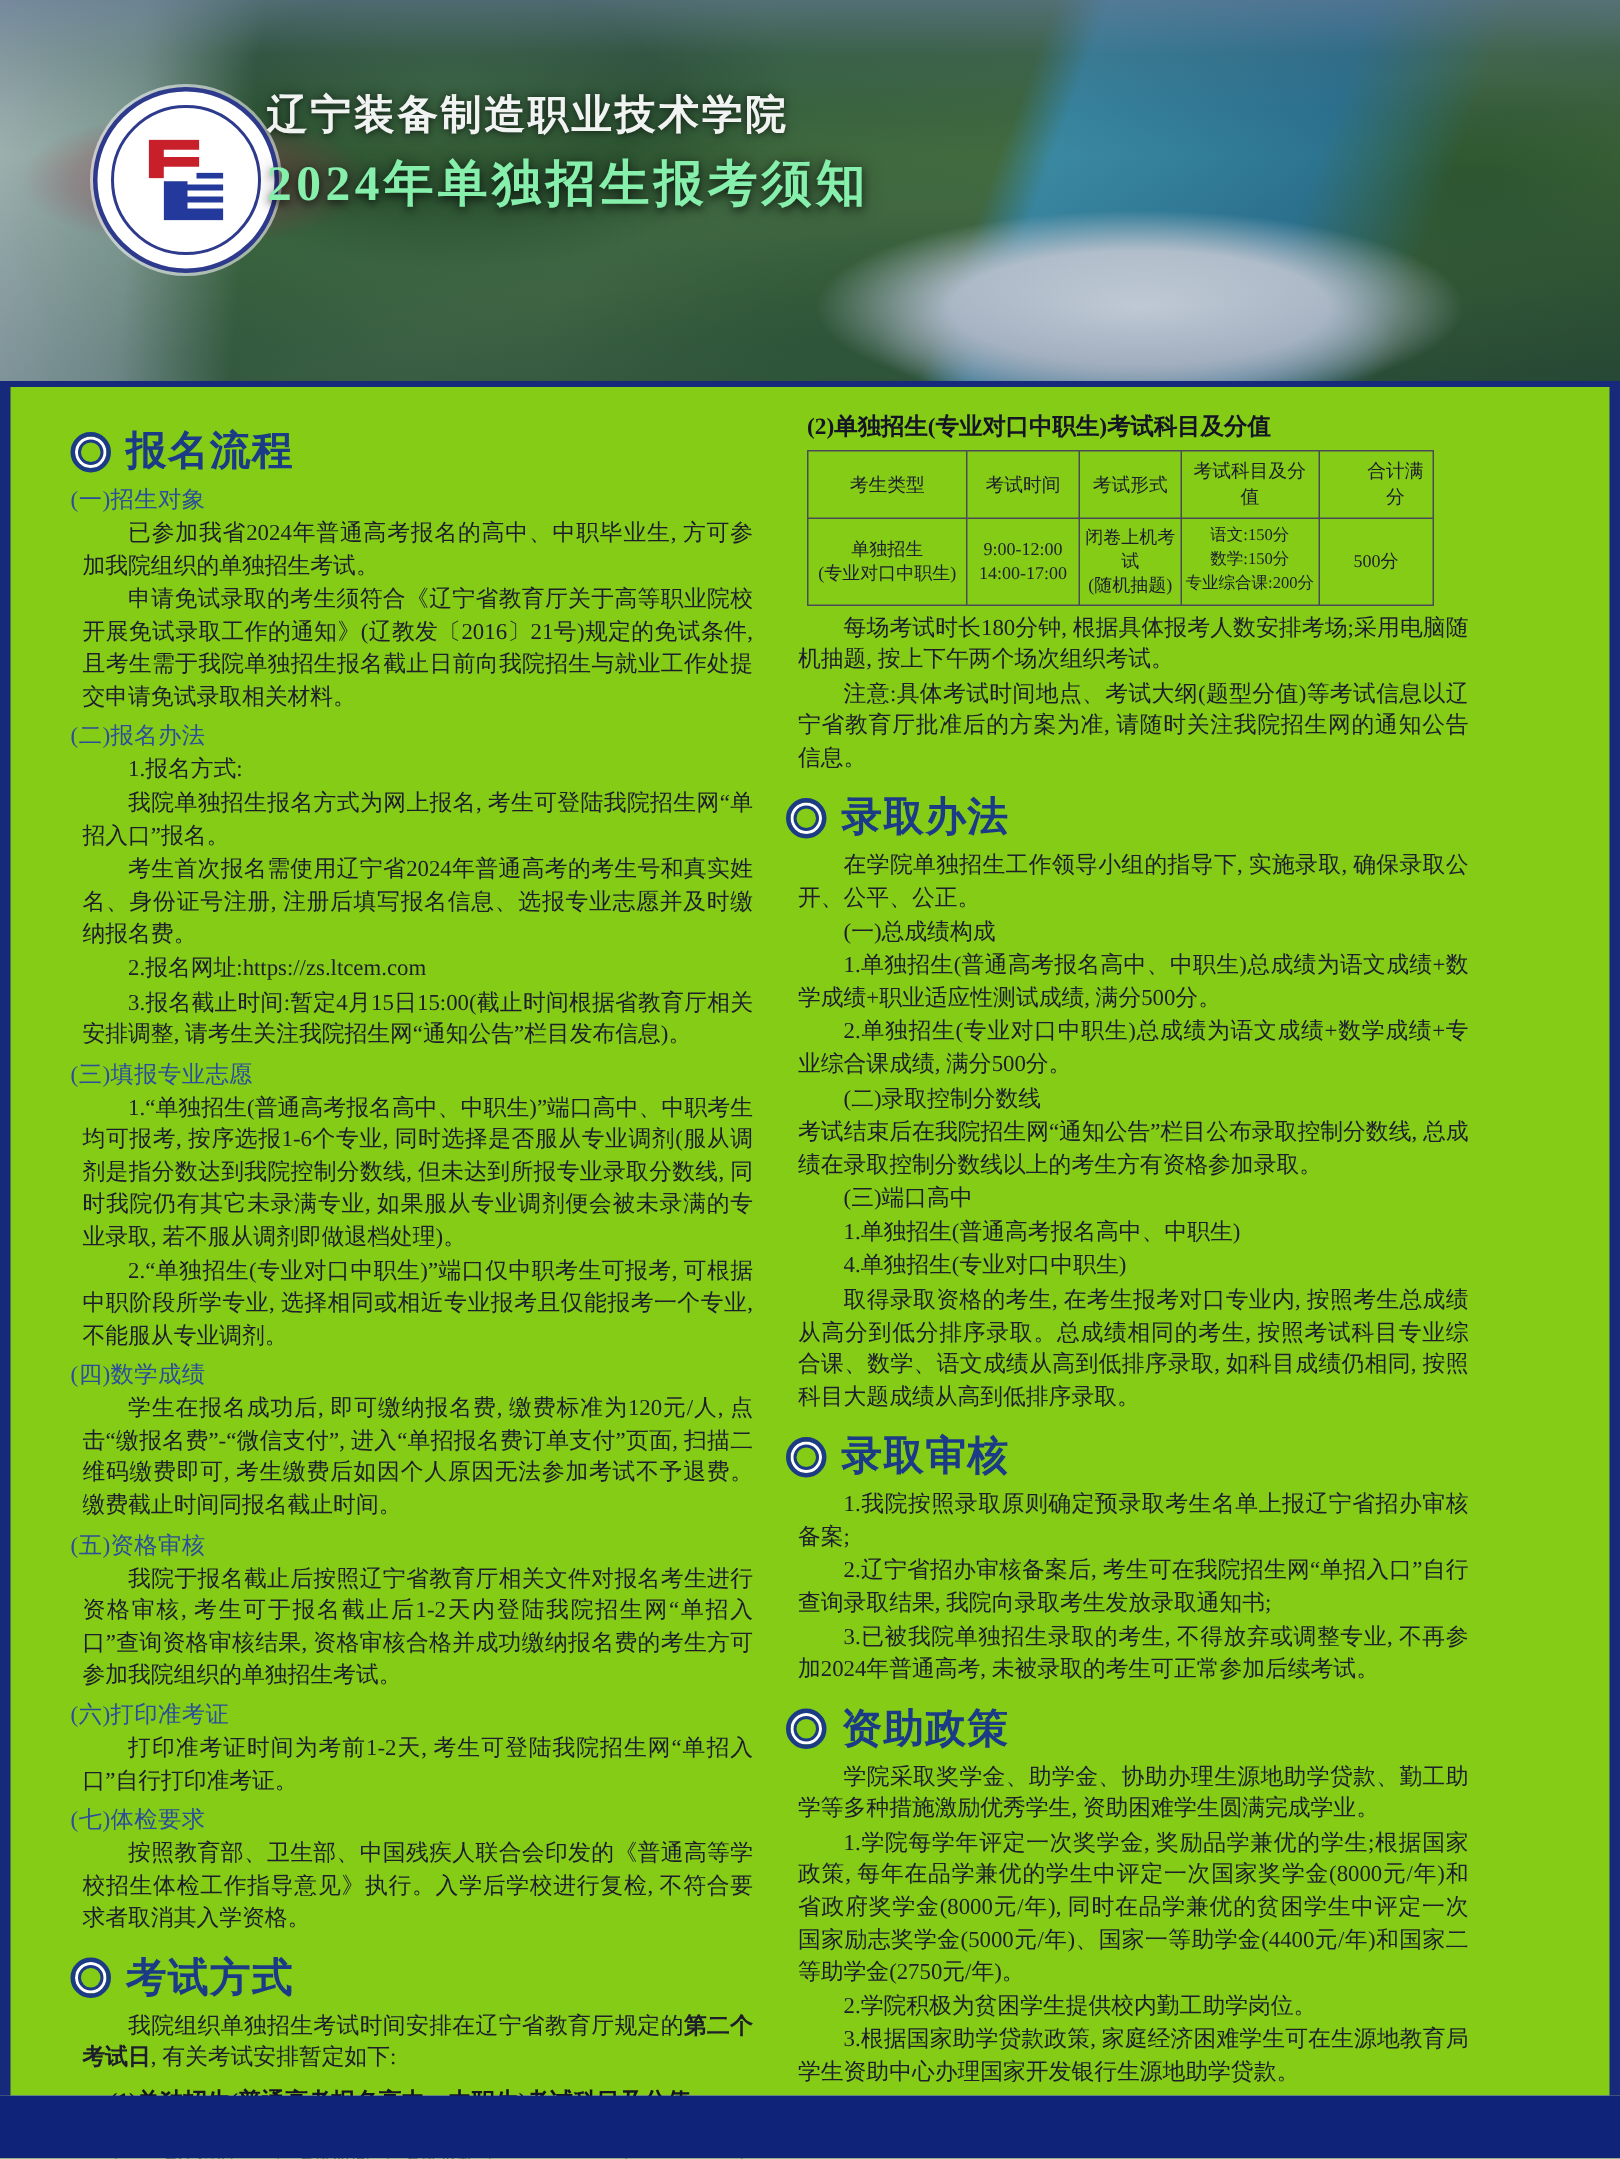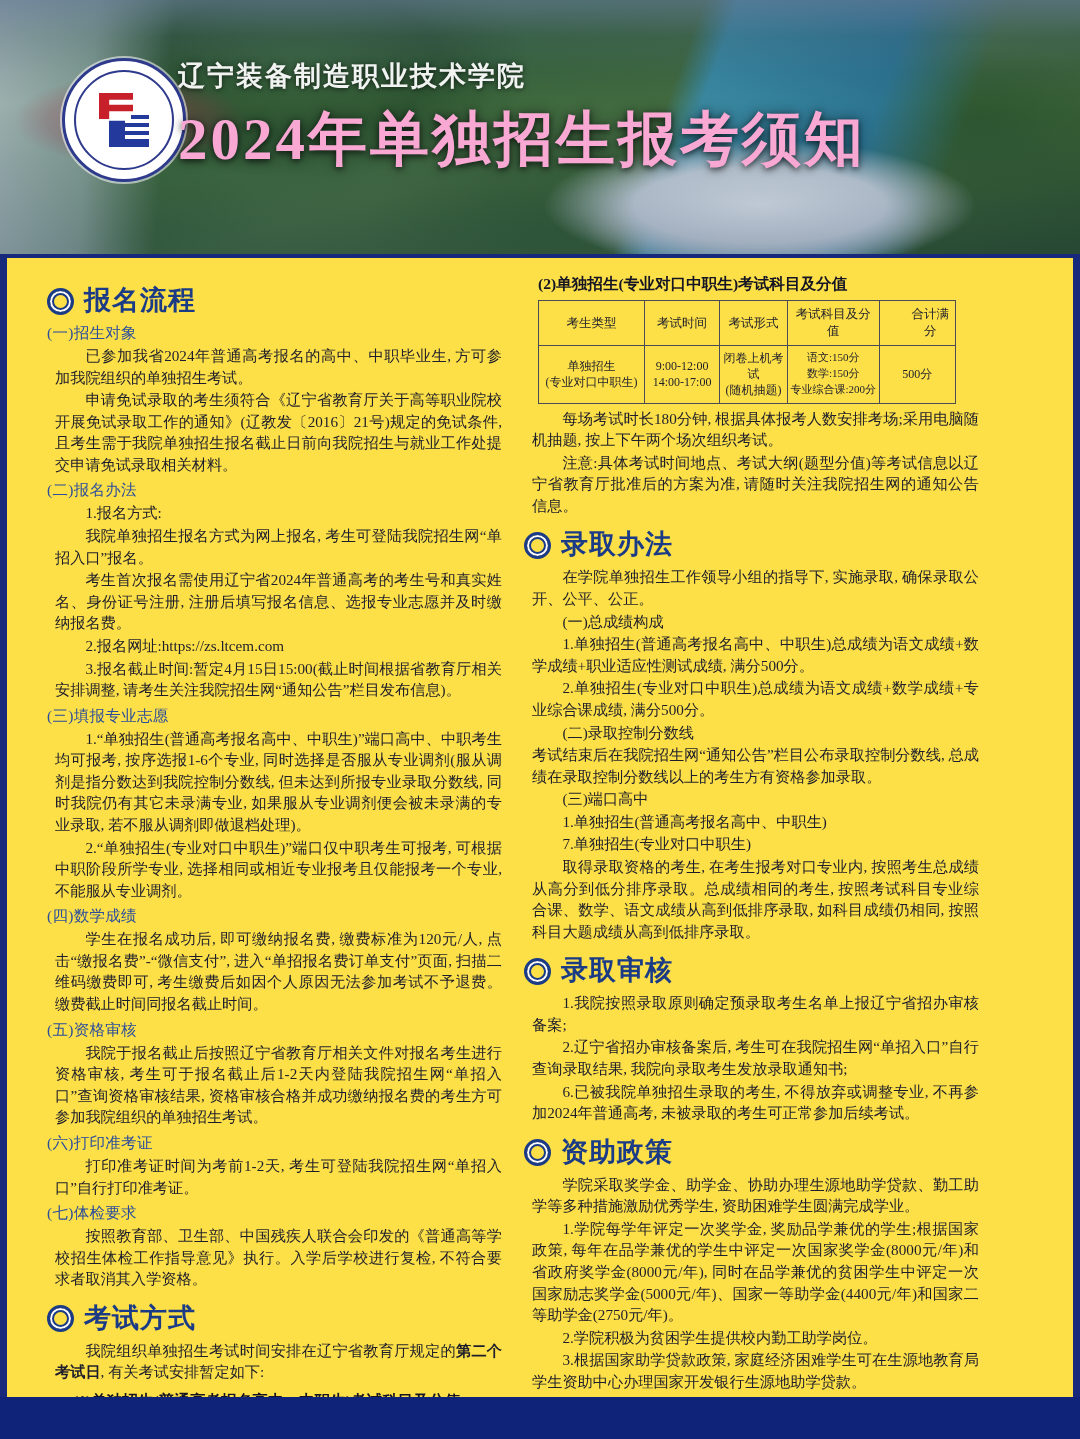--- a/index.html
+++ b/index.html
@@ -80,29 +80,29 @@
     position:absolute;left:178px;top:58px;
   }
   .school-name{
     font-size:27px;color:#ffffff;letter-spacing:2px;font-weight:700;
     text-shadow:0 1px 4px rgba(0,0,0,.55),0 0 10px rgba(0,0,0,.35);
     opacity:.93;
     font-family:"Liberation Serif","DejaVu Serif",serif;
   }
   .main-title{
     margin-top:6px;
-    font-size:59px;color:#f9a8d4;font-weight:700;letter-spacing:3px;
+    font-size:33px;color:#86efac;font-weight:700;letter-spacing:3px;
     text-shadow:0 2px 6px rgba(0,0,0,.65),0 0 14px rgba(0,0,0,.4);
     font-family:"Liberation Serif","DejaVu Serif",serif;
   }
 
   
   .page{
     position:absolute;left:0;top:258px;width:1080px;height:1139px;
-    background:#fde047;
+    background:#84cc16;
     box-sizing:border-box;
     border-left:7px solid #16297a;
     border-right:7px solid #16297a;
   }
   .cols{
     display:flex;gap:0;padding:0;
   }
   .col{
     width:503px;
     padding:14px 8px 0 40px;
@@ -293,30 +293,30 @@
         <span>录取办法</span>
       </h2>
       <p class="body">在学院单独招生工作领导小组的指导下, 实施录取, 确保录取公开、公平、公正。</p>
       <p class="body num">(一)总成绩构成</p>
       <p class="body num">1.单独招生(普通高考报名高中、中职生)总成绩为语文成绩+数学成绩+职业适应性测试成绩, 满分500分。</p>
       <p class="body num">2.单独招生(专业对口中职生)总成绩为语文成绩+数学成绩+专业综合课成绩, 满分500分。</p>
       <p class="body num">(二)录取控制分数线</p>
       <p class="body noind">考试结束后在我院招生网“通知公告”栏目公布录取控制分数线, 总成绩在录取控制分数线以上的考生方有资格参加录取。</p>
       <p class="body num">(三)端口高中</p>
       <p class="body num">1.单独招生(普通高考报名高中、中职生)</p>
-      <p class="body num">7.单独招生(专业对口中职生)</p>
+      <p class="body num">4.单独招生(专业对口中职生)</p>
       <p class="body">取得录取资格的考生, 在考生报考对口专业内, 按照考生总成绩从高分到低分排序录取。总成绩相同的考生, 按照考试科目专业综合课、数学、语文成绩从高到低排序录取, 如科目成绩仍相同, 按照科目大题成绩从高到低排序录取。</p>
 
       <h2 class="sec">
         <span class="ring"></span>
         <span>录取审核</span>
       </h2>
       <p class="body num">1.我院按照录取原则确定预录取考生名单上报辽宁省招办审核备案;</p>
       <p class="body num">2.辽宁省招办审核备案后, 考生可在我院招生网“单招入口”自行查询录取结果, 我院向录取考生发放录取通知书;</p>
-      <p class="body num">6.已被我院单独招生录取的考生, 不得放弃或调整专业, 不再参加2024年普通高考, 未被录取的考生可正常参加后续考试。</p>
+      <p class="body num">3.已被我院单独招生录取的考生, 不得放弃或调整专业, 不再参加2024年普通高考, 未被录取的考生可正常参加后续考试。</p>
 
       <h2 class="sec">
         <span class="ring"></span>
         <span>资助政策</span>
       </h2>
       <p class="body">学院采取奖学金、助学金、协助办理生源地助学贷款、勤工助学等多种措施激励优秀学生, 资助困难学生圆满完成学业。</p>
       <p class="body num">1.学院每学年评定一次奖学金, 奖励品学兼优的学生;根据国家政策, 每年在品学兼优的学生中评定一次国家奖学金(8000元/年)和省政府奖学金(8000元/年), 同时在品学兼优的贫困学生中评定一次国家励志奖学金(5000元/年)、国家一等助学金(4400元/年)和国家二等助学金(2750元/年)。</p>
       <p class="body num">2.学院积极为贫困学生提供校内勤工助学岗位。</p>
       <p class="body num">3.根据国家助学贷款政策, 家庭经济困难学生可在生源地教育局学生资助中心办理国家开发银行生源地助学贷款。</p>
 

